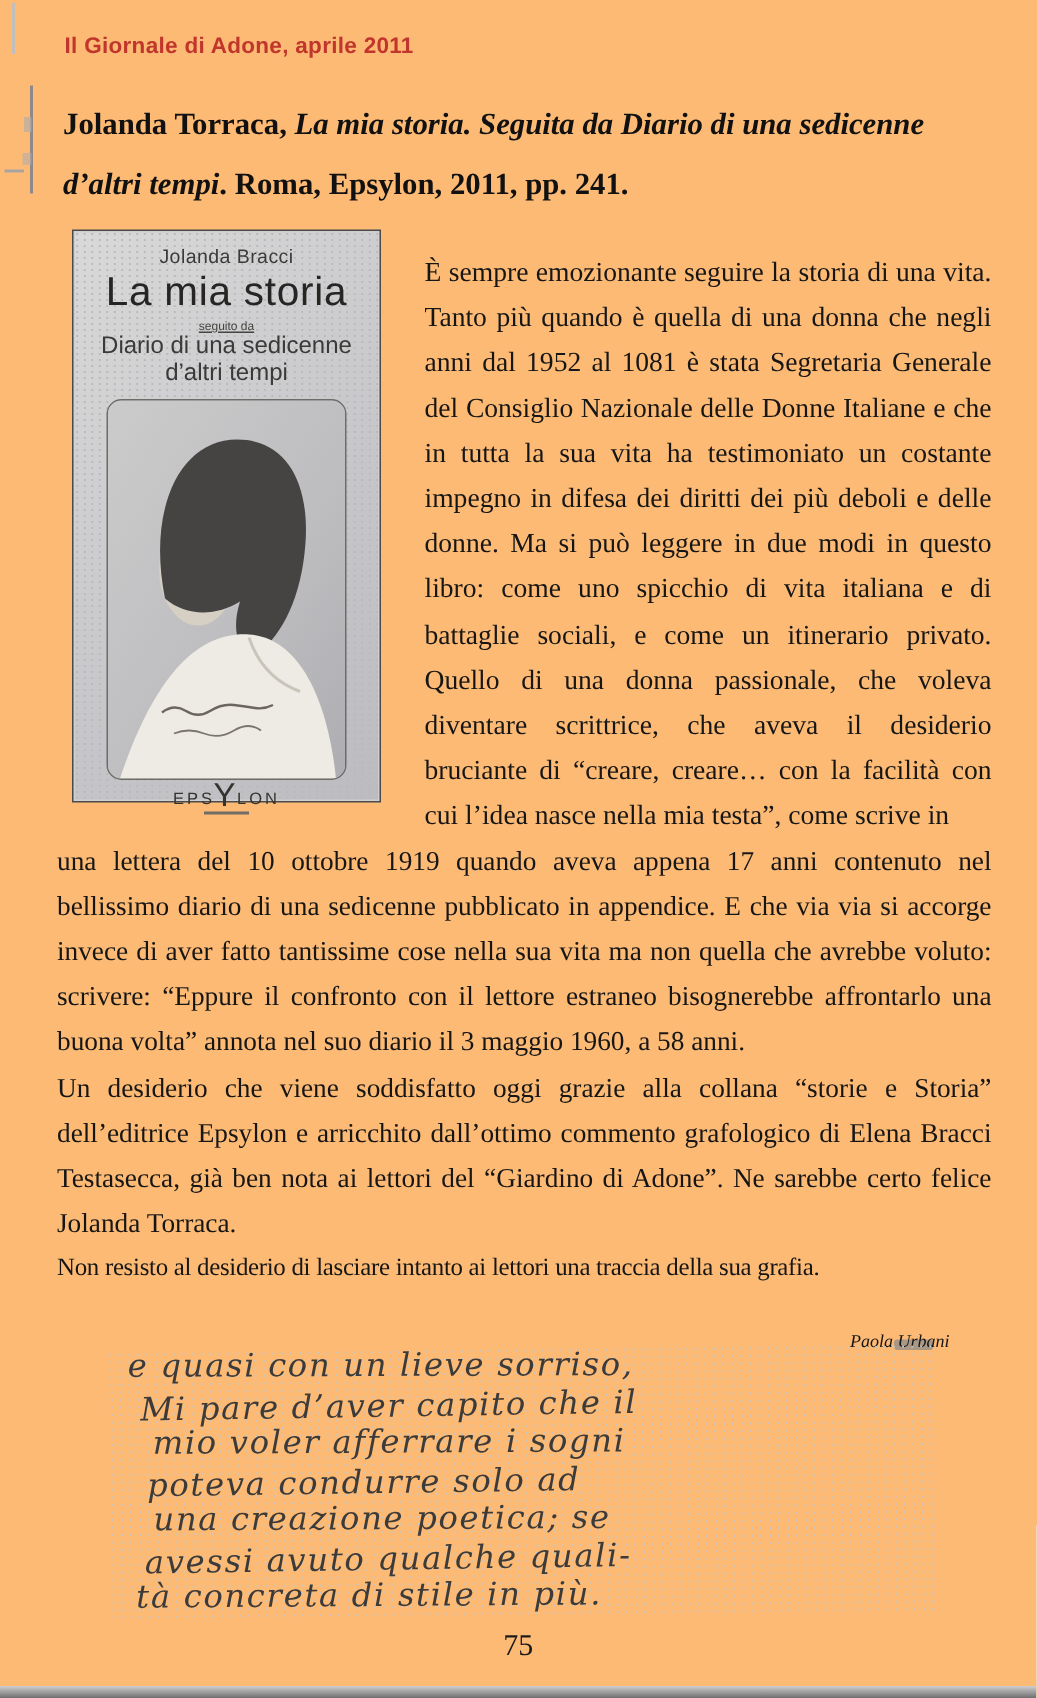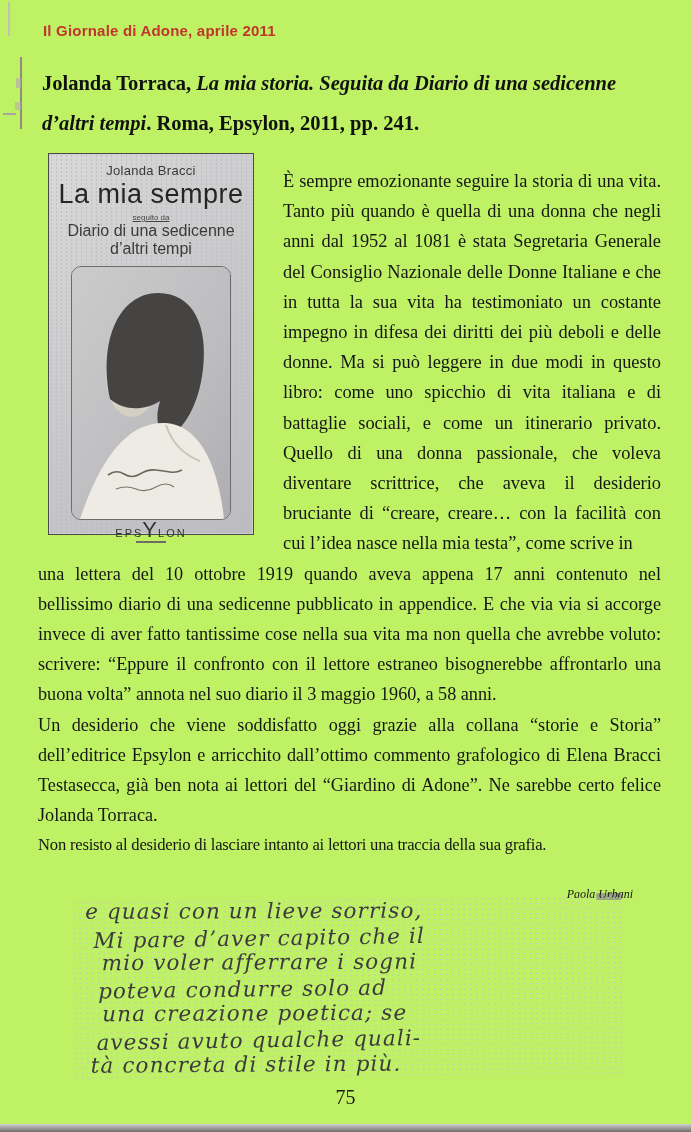--- a/index.html
+++ b/index.html
@@ -1,18 +1,18 @@
 <!DOCTYPE html>
 <html><head>
 <meta charset="utf-8">
 <style>
   html,body{margin:0;padding:0;background:#e8e8e8;}
   .page{
     position:relative;width:691px;height:1132px;margin:0 auto;
-    background:#bef264;overflow:hidden;
+    background:#fdba74;overflow:hidden;
     font-family:"Liberation Serif", serif;color:#161616;
   }
   
   .edge-tick-top{position:absolute;left:8px;top:2px;width:2px;height:34px;background:#c2bebe;}
   .edge-vline{position:absolute;left:20px;top:57px;width:2px;height:72px;background:#8f8a88;}
   .edge-smudge1{position:absolute;left:16px;top:78px;width:5px;height:10px;background:#b5aeab;opacity:.7;}
   .edge-smudge2{position:absolute;left:15px;top:102px;width:6px;height:8px;background:#b5aeab;opacity:.6;}
   .edge-hline{position:absolute;left:3px;top:113px;width:13px;height:2px;background:#a9a4a1;}
   .bottom-strip{position:absolute;left:0;bottom:0;width:100%;height:8px;
     background:linear-gradient(to bottom,#cfcfcf,#6e6e6e);}
@@ -97,21 +97,21 @@
   <div class="edge-smudge2"></div>
   <div class="edge-hline"></div>
   <div class="hand-mark"></div>
 
   <div class="journal-header">Il Giornale di Adone, aprile 2011</div>
 
   <p class="reference"><span>Jolanda Torraca, </span><span class="it">La mia storia. Seguita da Diario di una sedicenne d’altri tempi</span><span>. Roma, Epsylon, 2011, pp. 241.</span></p>
 
   <div class="cover">
     <div class="cover-author">Jolanda Bracci</div>
-    <div class="cover-title">La mia sempre</div>
+    <div class="cover-title">La mia storia</div>
     <div class="cover-sub-pre">seguito da</div>
     <div class="cover-sub">Diario di una sedicenne d’altri tempi</div>
     <div class="portrait-frame">
       <svg width="158" height="252" viewBox="0 0 158 252">
         <defs>
           <linearGradient id="pg" x1="0" y1="0" x2="1" y2="1">
             <stop offset="0" stop-color="#cbcbcb"></stop>
             <stop offset=".6" stop-color="#bdbdc0"></stop>
             <stop offset="1" stop-color="#aeaeb2"></stop>
           </linearGradient>

